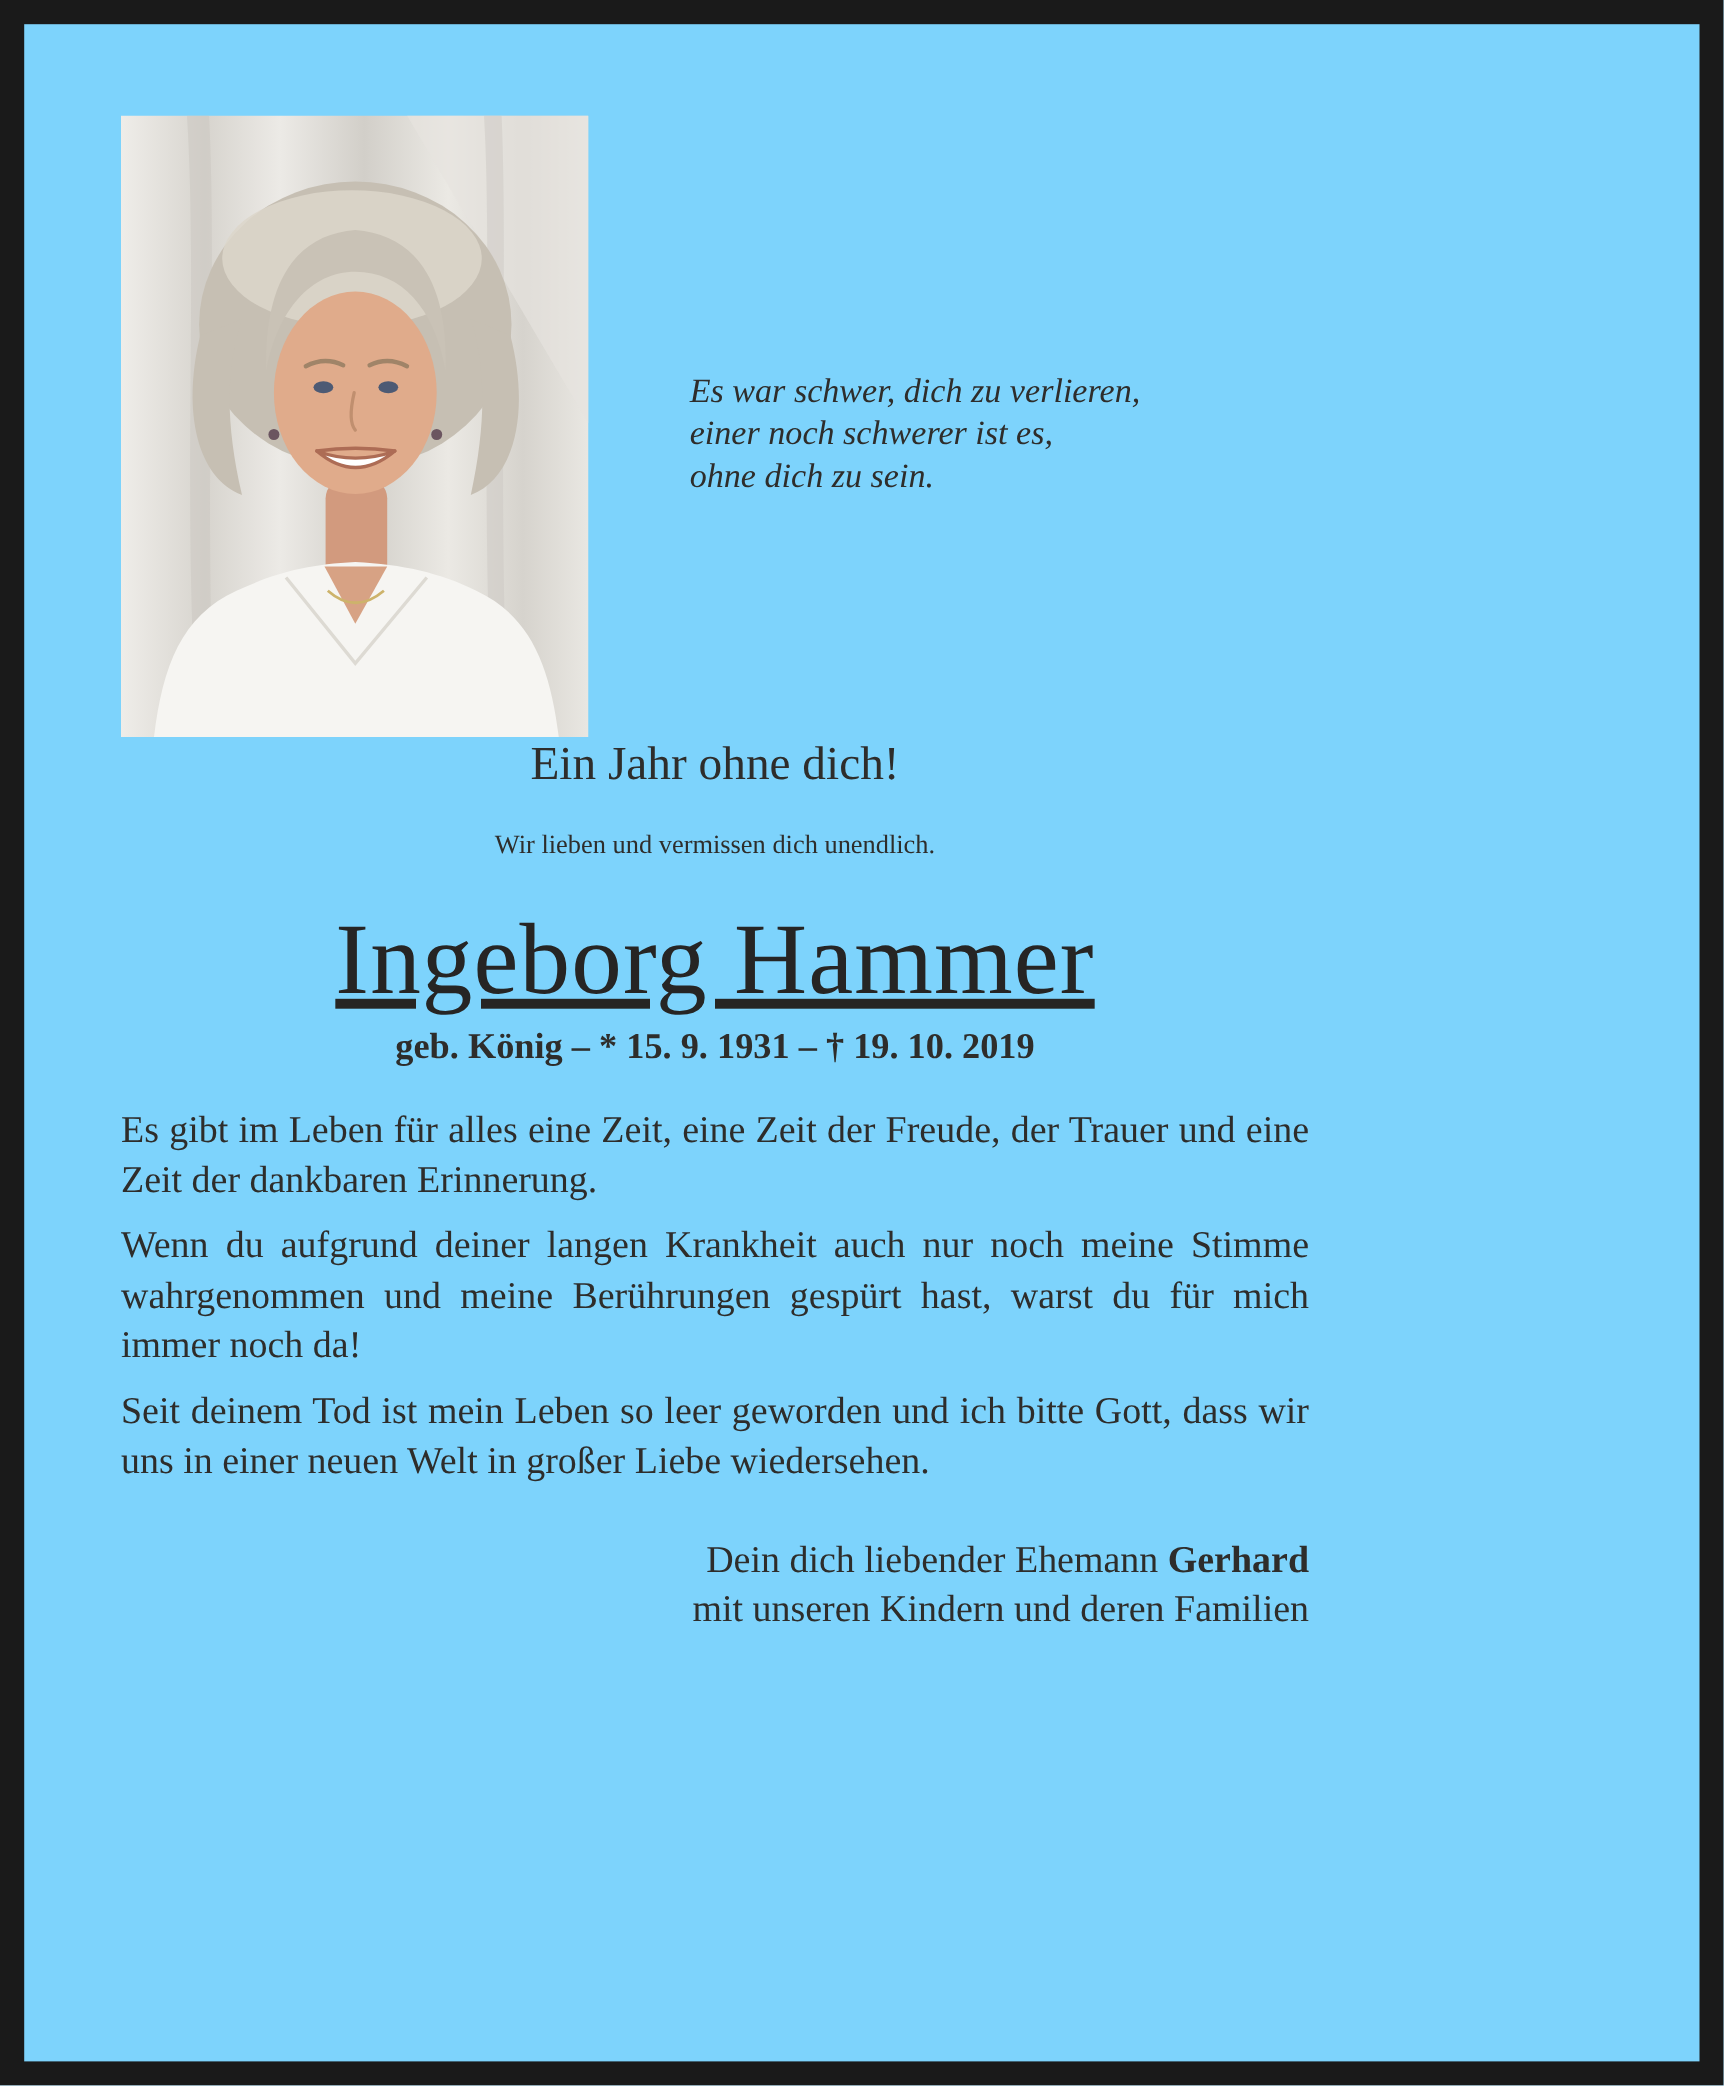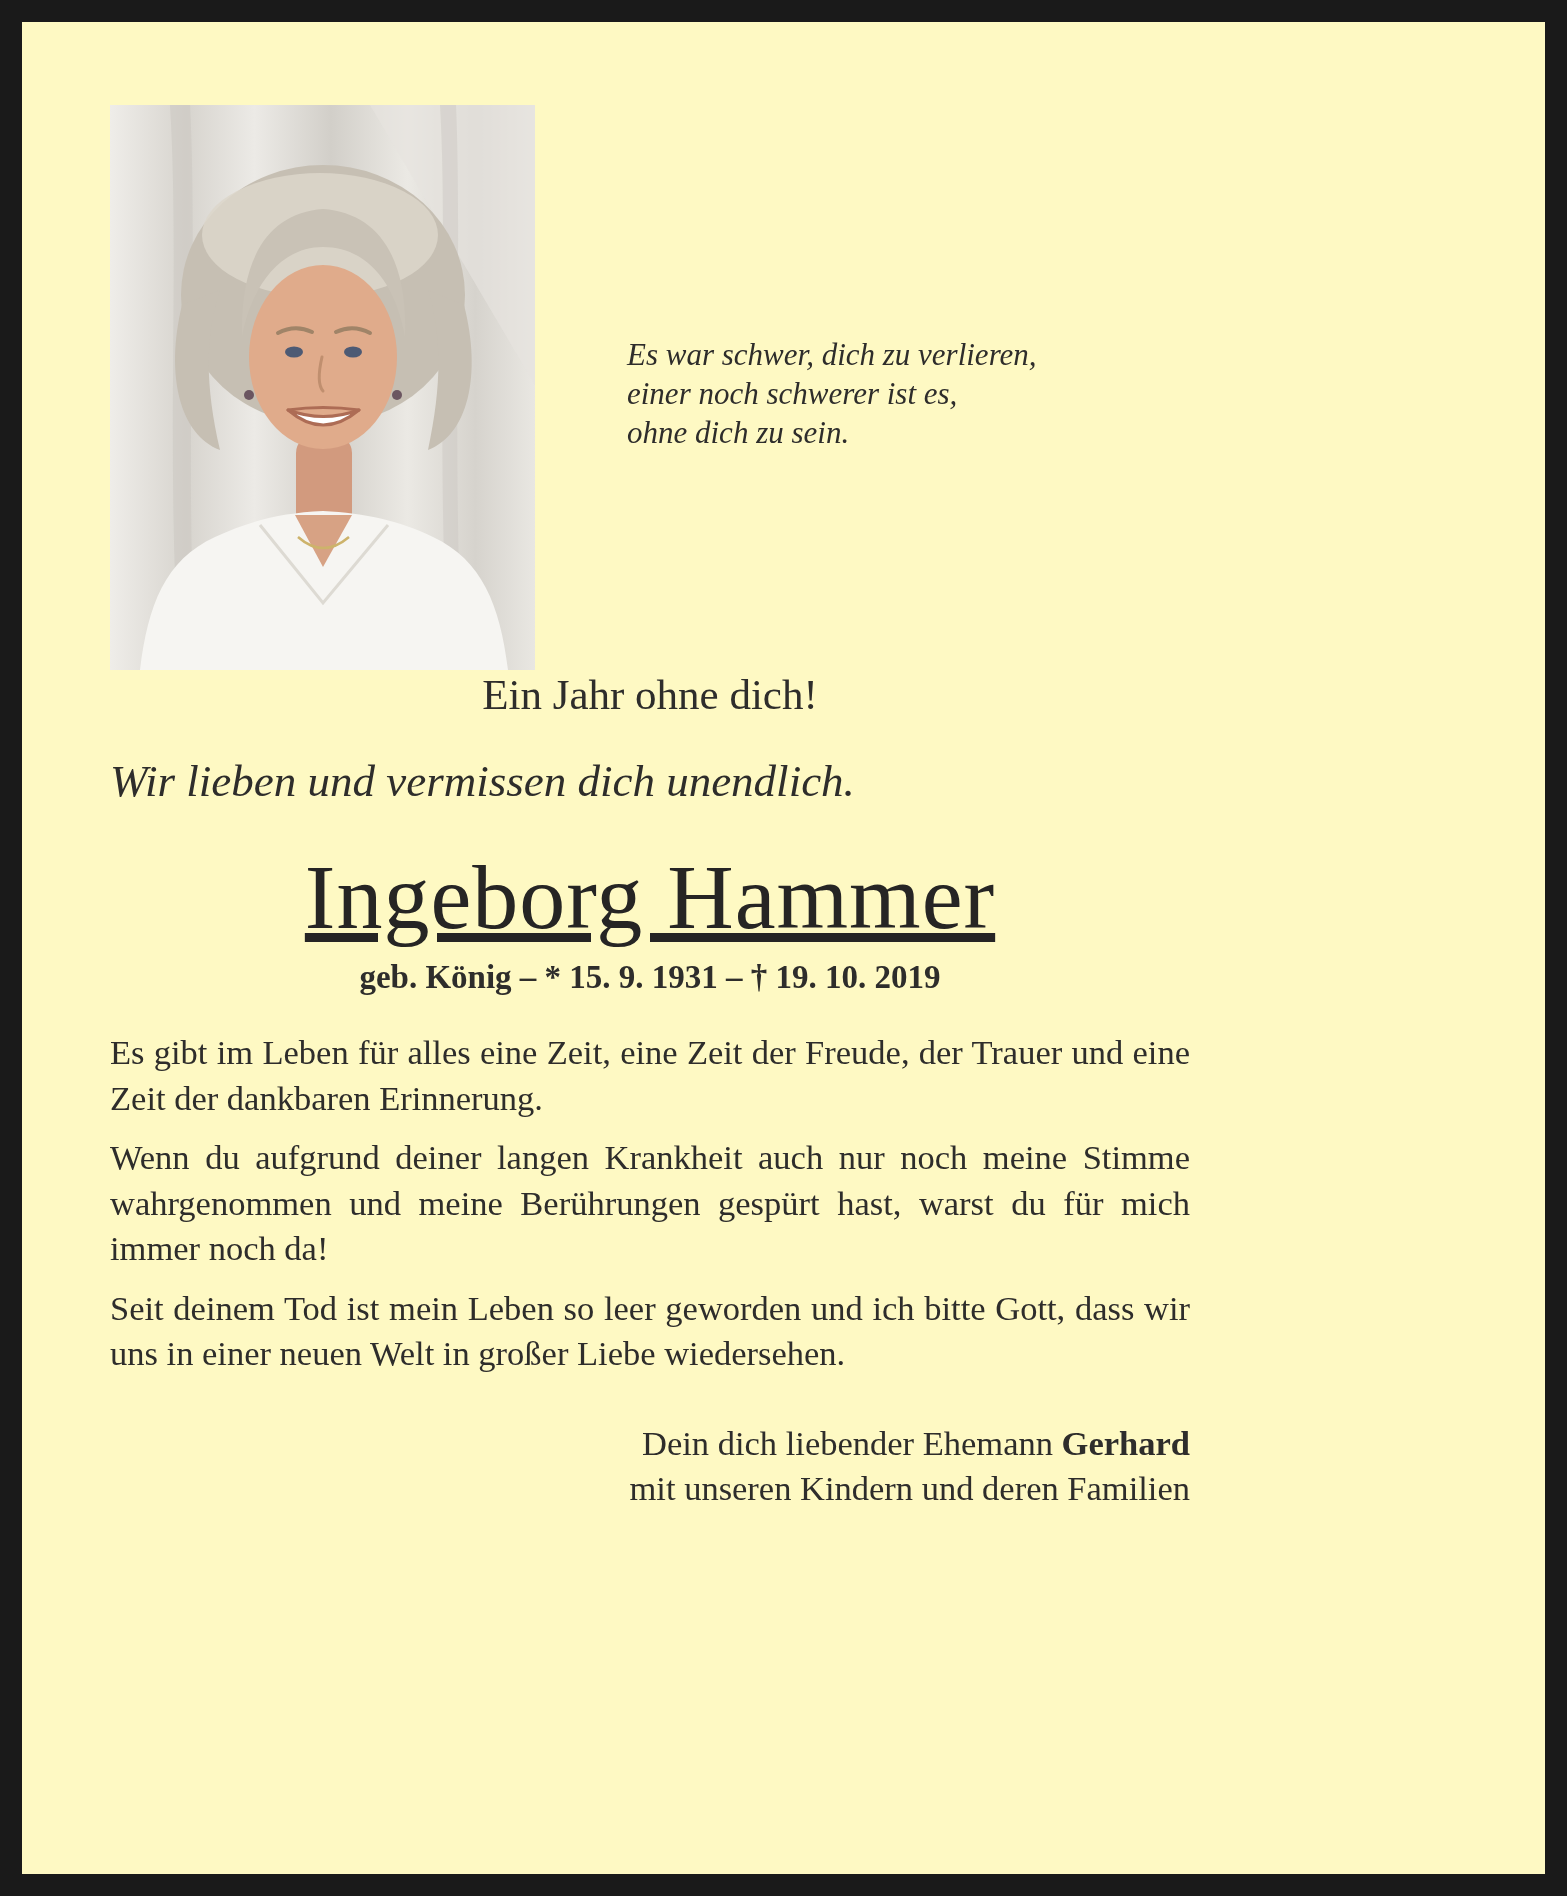--- a/index.html
+++ b/index.html
@@ -6,21 +6,21 @@
   html, body { background: #ffffff; }
   body {
     width: 1567px;
     height: 1896px;
     font-family: "Liberation Serif", serif;
   }
   .frame {
     width: 1567px;
     height: 1896px;
     border: 22px solid var(--frame, #1a1a1a);
-    background: #fef9c3;
+    background: #7dd3fc;
     color: var(--text, #2e2d2b);
     overflow: hidden;
   }
   .content {
     width: 1080px;
     margin-left: 88px;
     padding-top: 83px;
   }
   .top-row { display: flex; }
   .photo {
@@ -34,24 +34,23 @@
     margin-top: 230px;
     font-style: italic;
     font-size: 31px;
     line-height: 1.26;
   }
   .headline {
     text-align: center;
     font-size: 43px;
   }
   .subheadline {
-    text-align: left;
-    font-size: 45px;
+    text-align: center;
+    font-size: 24px;
     margin-top: 36px;
-    font-style: italic;
   }
   .name {
     text-align: center;
     font-size: 92px;
     line-height: 1;
     margin-top: 44px;
     letter-spacing: 1px;
     color: var(--name-text, #262524);
     text-decoration: underline;
   }

